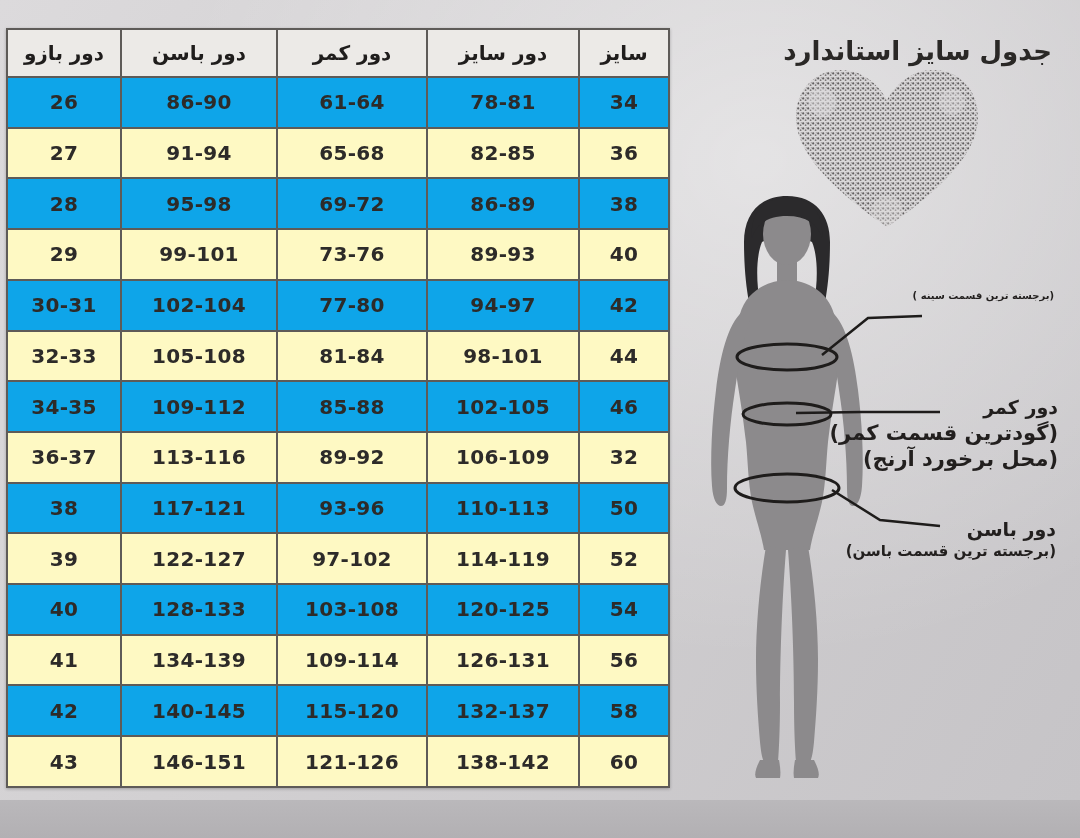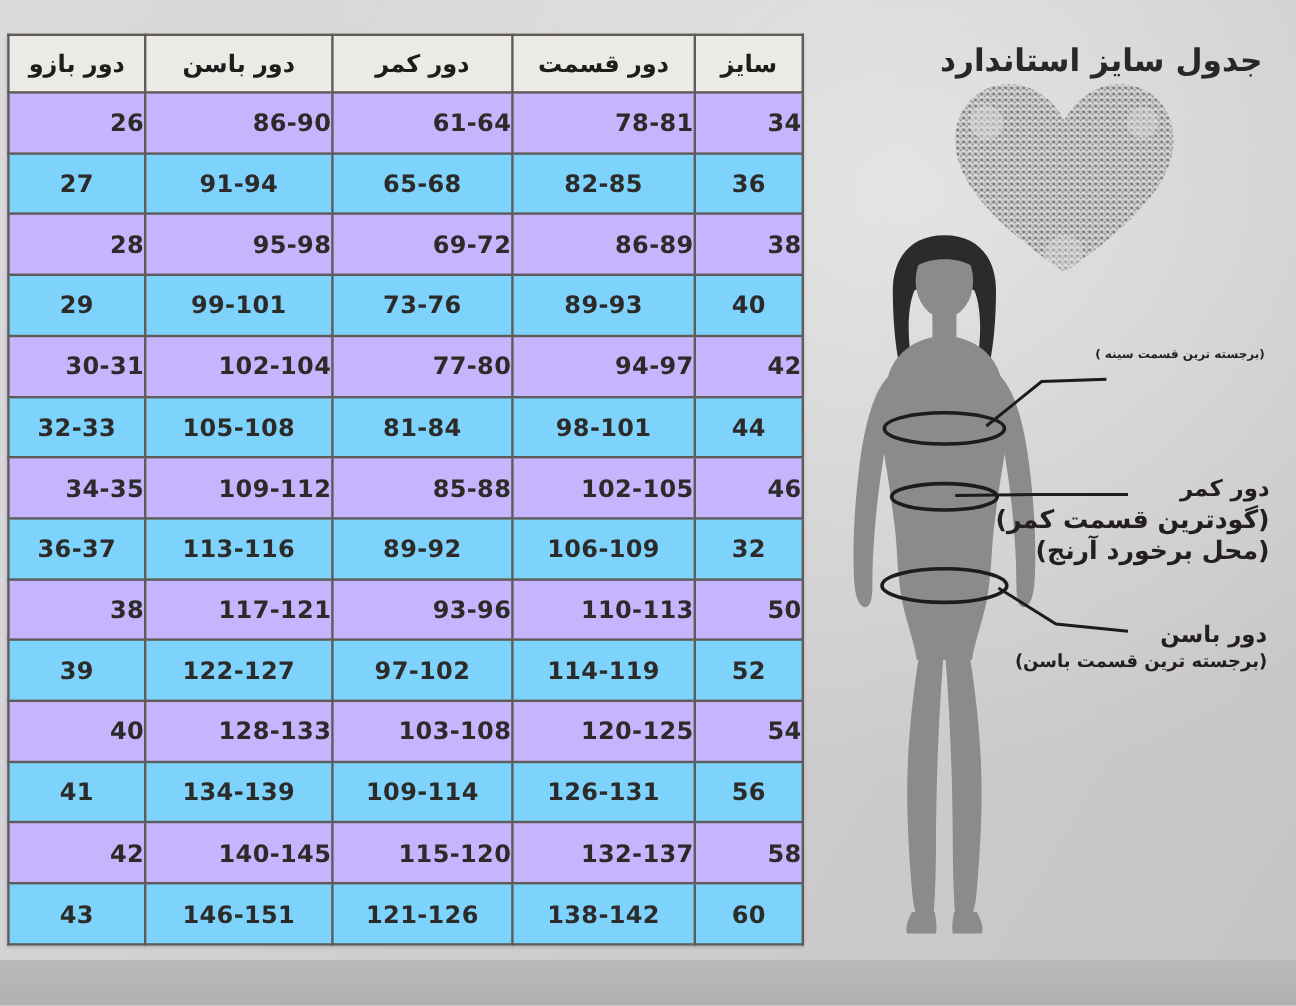--- a/index.html
+++ b/index.html
@@ -66,22 +66,22 @@
     padding: 0;
     letter-spacing: 0.3px;
   }
   table.size-table thead th {
     font-size: 20px;
     height: 46px;
     background: #eceae7;
     font-weight: bold;
     color: #1f1d1c;
   }
-  tr.row-light td { background: #c4b5fd; text-align: right; }
-  tr.row-dark td { background: #7dd3fc; }
+  tr.row-light td { background: #0ea5e9; }
+  tr.row-dark td { background: #fef9c3; }
   td.col-size { width: 88px; }
   td.col-bust { width: 150px; }
   td.col-waist { width: 148px; }
   td.col-hip   { width: 154px; }
   td.col-arm   { width: 112px; }
   th.col-size { width: 88px; }
   th.col-bust { width: 150px; }
   th.col-waist { width: 148px; }
   th.col-hip   { width: 154px; }
   th.col-arm   { width: 112px; }
@@ -174,21 +174,21 @@
 
 <div id="page">
   <div id="paper"></div>
   <div id="bottomstrip"></div>
 
   <div id="table-wrap">
     <table class="size-table">
       <thead>
         <tr>
           <th class="col-size">سایز</th>
-          <th class="col-bust">دور قسمت</th>
+          <th class="col-bust">دور سایز</th>
           <th class="col-waist">دور کمر</th>
           <th class="col-hip">دور باسن</th>
           <th class="col-arm">دور بازو</th>
         </tr>
       </thead>
       <tbody id="table-body">
           <tr class="row-light">
             <td class="col-size">34</td>
             <td class="col-bust">78-81</td>
             <td class="col-waist">61-64</td>

